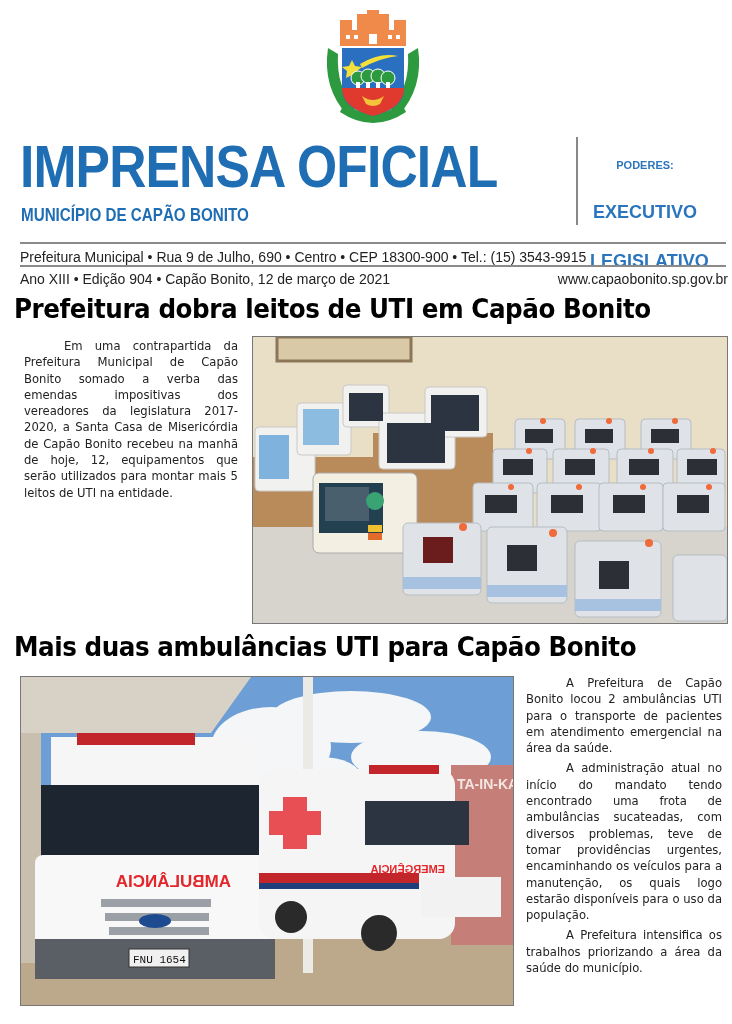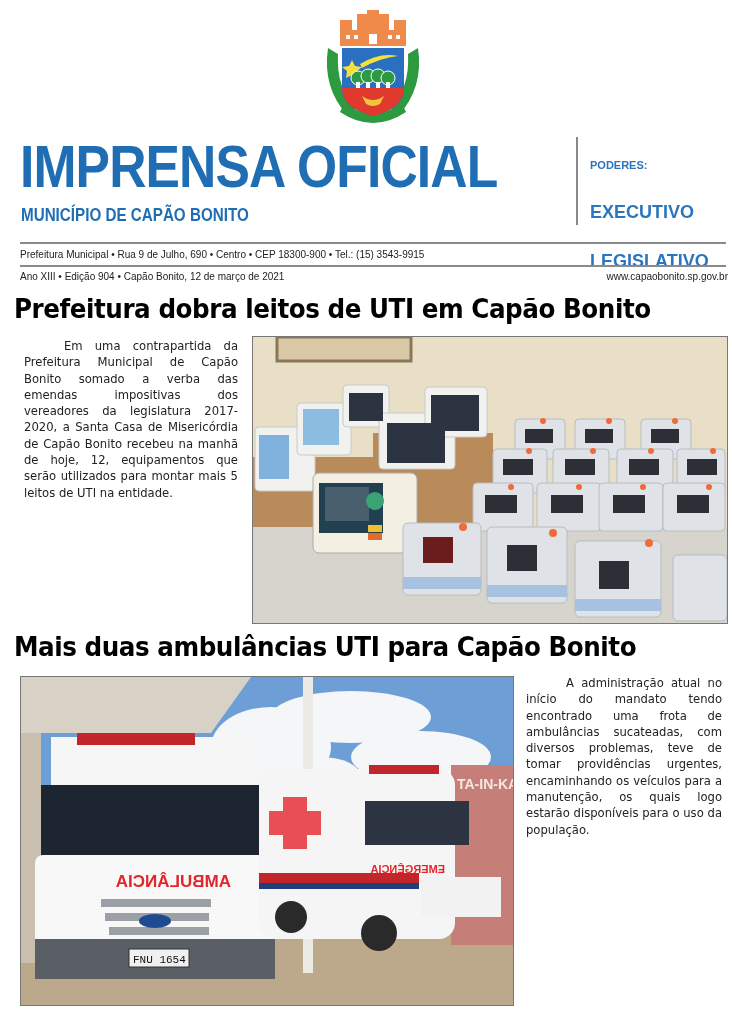--- a/index.html
+++ b/index.html
@@ -4,26 +4,26 @@
 <style>
   html, body { margin: 0; padding: 0; background: #ffffff; }
   body { width: 732px; height: 1024px; position: relative; overflow: hidden; font-family: "DejaVu Sans", sans-serif; color: #1a1a1a; }
   .abs { position: absolute; }
 
   
   #logo { left: 318px; top: 8px; width: 110px; height: 124px; }
   #title { left: 20px; top: 134px; font-family: "Liberation Sans", sans-serif; font-weight: bold; font-size: 60px; line-height: 66px; color: #1f6db3; letter-spacing: -1px; transform: scaleX(0.86); transform-origin: left top; white-space: nowrap; }
   #subtitle { left: 21px; top: 204px; font-family: "Liberation Sans", sans-serif; font-weight: bold; font-size: 19px; line-height: 22px; color: #1f6db3; transform: scaleX(0.80); transform-origin: left top; white-space: nowrap; }
   #vdivider { left: 576px; top: 137px; width: 2px; height: 88px; background: #888; }
-  #powers { left: 590px; top: 158px; width: 110px; color: #2b75bf; font-family: "Liberation Sans", sans-serif; font-weight: bold; }
+  #powers { left: 590px; top: 158px; width: 110px; text-align: center; color: #2b75bf; font-family: "Liberation Sans", sans-serif; font-weight: bold; }
   #powers .lbl { font-size: 11px; line-height: 14px; }
   #powers .item { font-size: 18px; line-height: 17px; margin-top: 32px; }
 
   .hr { left: 20px; width: 706px; height: 2px; background: #8a8a8a; }
-  .meta { font-family: "Liberation Sans", sans-serif; font-size: 10px; color: #222; white-space: nowrap; }
+  .meta { font-family: "Liberation Sans", sans-serif; font-size: 14px; color: #222; white-space: nowrap; }
 
   
   .headline { left: 14px; font-family: "DejaVu Sans", sans-serif; font-weight: bold; font-size: 26.5px; line-height: 32px; color: #000; white-space: nowrap; letter-spacing: -0.5px; transform: scaleX(0.93); transform-origin: left top; }
 
   
   .col { font-family: "DejaVu Sans", sans-serif; font-size: 11.6px; line-height: 16.3px; text-align: justify; color: #222; }
   .col p { margin: 4px; text-indent: 40px; }
 
   
   .photo { border: 1px solid #777; overflow: hidden; }
@@ -226,14 +226,16 @@
     <rect x="238" y="196" width="160" height="10" fill="#c2262a"></rect>
     <rect x="238" y="206" width="160" height="6" fill="#1e3f7a"></rect>
     <text x="412" y="196" font-family="Liberation Sans, sans-serif" font-size="11" font-weight="bold" fill="#e3262c" transform="scale(-1,1) translate(-836,0)">EMERGÊNCIA</text>
     <rect x="400" y="200" width="80" height="40" fill="#f2f2f2"></rect>
     <circle cx="270" cy="240" r="16" fill="#2a2a2a"></circle>
       <circle cx="358" cy="256" r="18" fill="#2a2a2a"></circle>
   </svg>
 </div>
 
 <div class="abs col" style="left:522px; top:671px; width:204px;">
+  <p>A Prefeitura de Capão Bonito locou 2 ambulâncias UTI para o transporte de pacientes em atendimento emergencial na área da saúde.</p>
   <p>A administração atual no início do mandato tendo encontrado uma frota de ambulâncias sucateadas, com diversos problemas, teve de tomar providências urgentes, encaminhando os veículos para a manutenção, os quais logo estarão disponíveis para o uso da população.</p>
+  <p>A Prefeitura intensifica os trabalhos priorizando a área da saúde do município.</p>
 </div>
 
 </body></html>

